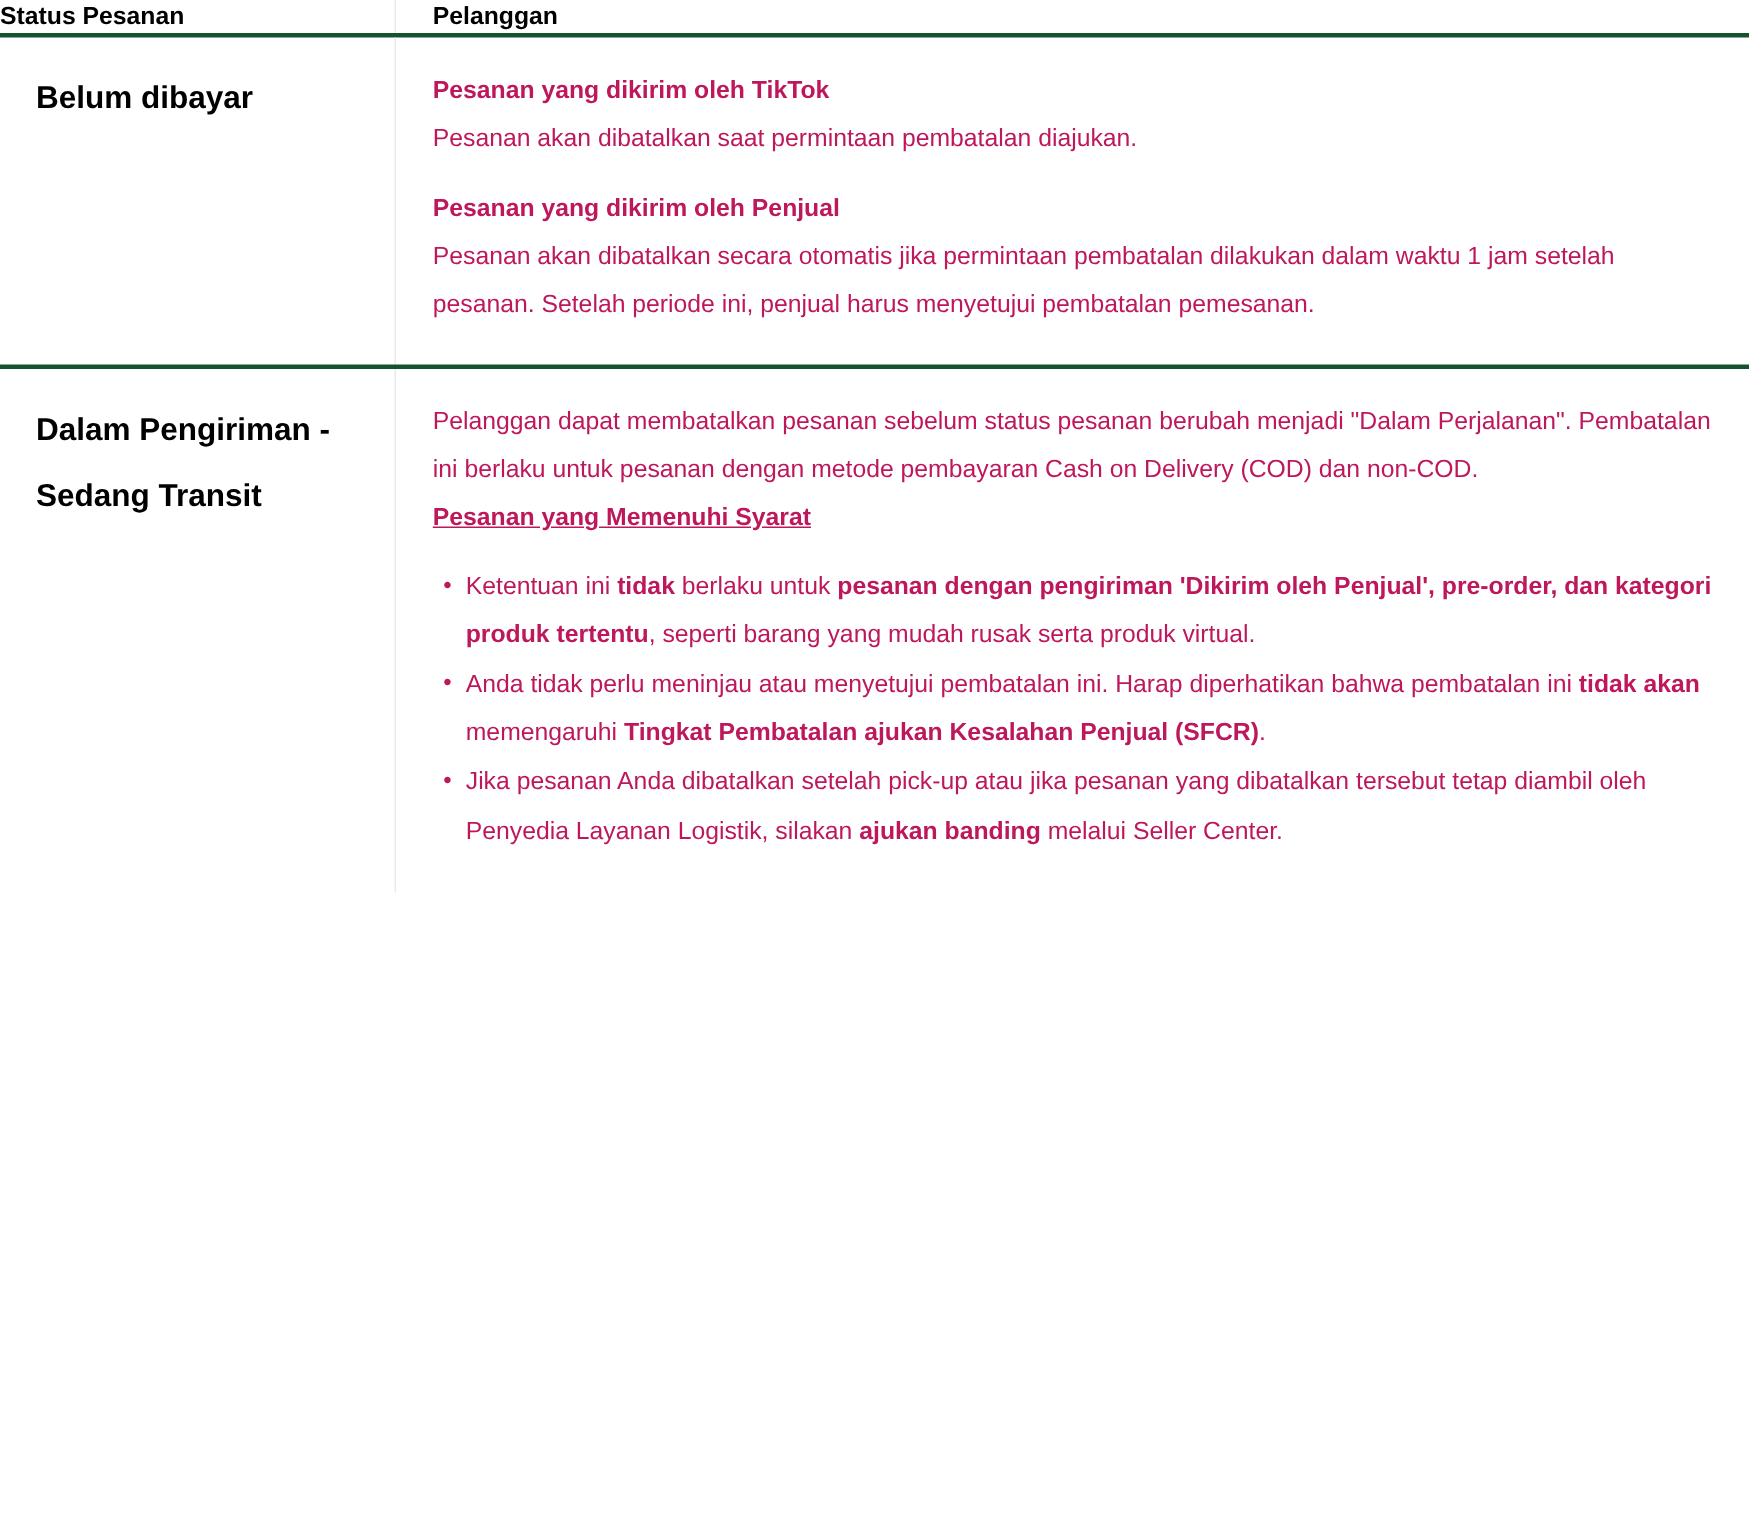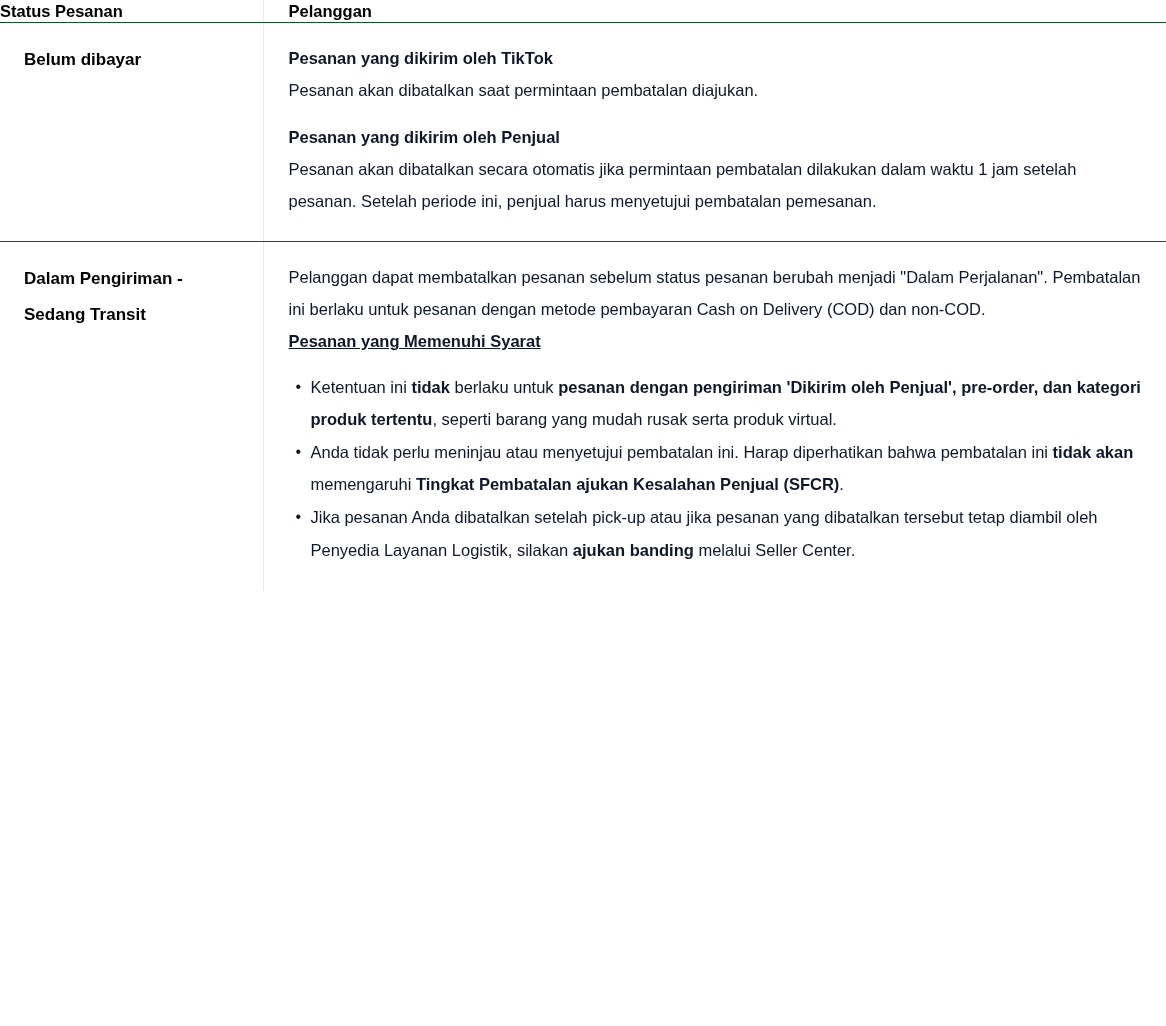--- a/index.html
+++ b/index.html
@@ -22,21 +22,21 @@
     table-layout: fixed;
   }
 
   .policy-table col.c1 { width: 263px; }
   .policy-table col.c2 { width: 903px; }
 
   .policy-table th,
   .policy-table td {
     vertical-align: top;
     text-align: left;
-    border-bottom: 1px solid #14532d;
+    border-bottom: 3px solid #14532d;
     padding: 0;
   }
 
   .policy-table th.col-status,
   .policy-table td.col-status {
     border-right: 1px solid #e9e9e9;
   }
 
   
   thead th {
@@ -44,32 +44,32 @@
     font-weight: bold;
     line-height: 1.35;
     padding: 18px 22px 18px 24px;
   }
   thead th.col-customer {
     padding-left: 25px;
   }
 
   
   tbody td.col-status {
-    font-size: 17px;
+    font-size: 21px;
     font-weight: bold;
     line-height: 2.1;
     padding: 19px 26px 24px 24px;
   }
 
   tbody td.col-customer {
     font-size: 16.5px;
     font-weight: normal;
     line-height: 1.95;
     padding: 19px 20px 24px 25px;
-    color: #0f172a;
+    color: #be185d;
   }
 
   tbody tr.row-last td.col-status,
   tbody tr.row-last td.col-customer {
     padding-top: 20px;
     padding-bottom: 40px;
   }
 
   tbody tr:last-child td {
     border-bottom: none;

